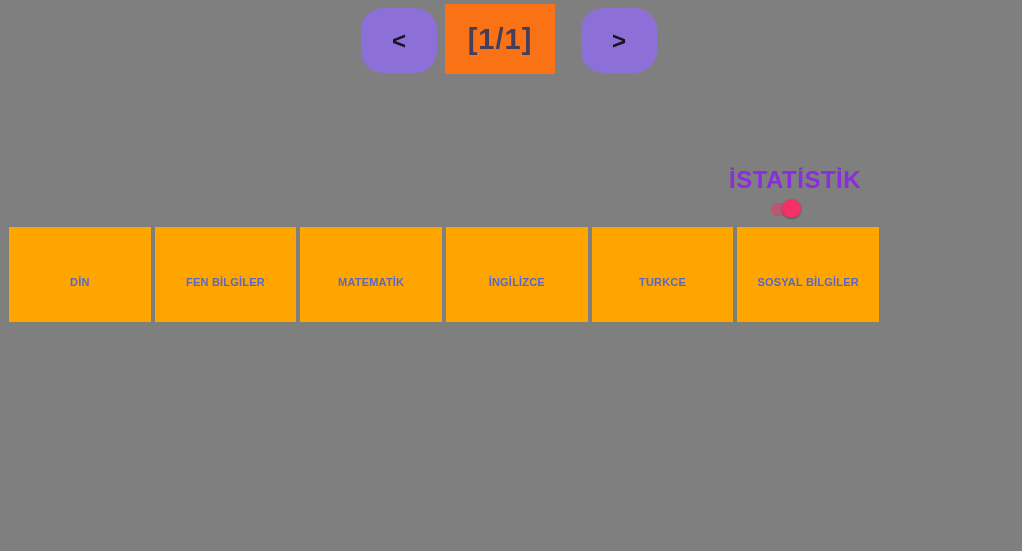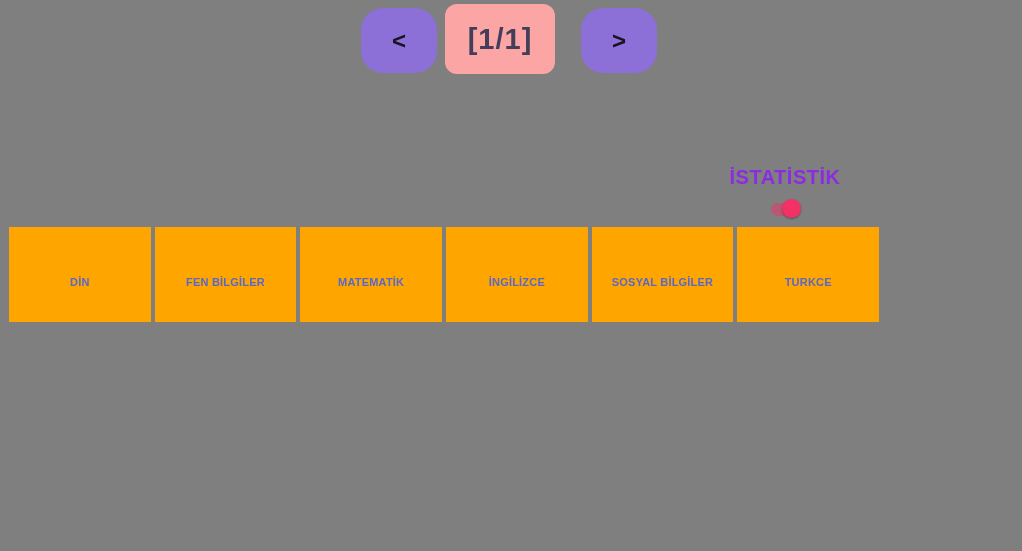--- a/index.html
+++ b/index.html
@@ -35,39 +35,39 @@
   }
   .pager-btn.prev { left: 361px; }
   .pager-btn.next { left: 581px; }
 
   .pager-indicator {
     position: absolute;
     left: 445px;
     top: 4px;
     width: 110px;
     height: 70px;
-    background: #fca5a5;
-    border-radius: 12px;
+    background: #f97316;
+    border-radius: 0;
     color: #433E5A;
     font-size: 29px;
     font-weight: bold;
     line-height: 70px;
     text-align: center;
     letter-spacing: 1px;
   }
 
   
   .stats-label {
     position: absolute;
     left: 729px;
     top: 166px;
     width: 112px;
-    text-align: center;
+    text-align: right;
     color: #8C2CE0;
-    font-size: 20px;
+    font-size: 24px;
     font-weight: bold;
     letter-spacing: 0.5px;
     white-space: nowrap;
   }
 
   .stats-toggle {
     position: absolute;
     left: 771px;
     top: 199px;
     width: 30px;
@@ -96,20 +96,21 @@
 
   
   .subject-row {
     position: absolute;
     left: 9px;
     top: 227px;
     width: 870px;
     height: 95px;
     display: flex;
     gap: 4px;
+    justify-content: flex-end;
   }
   .subject-btn {
     flex: 1 1 0;
     height: 95px;
     background: #FFA500;
     border: none;
     box-sizing: border-box;
     padding: 14px 4px 0 4px;
     display: flex;
     align-items: center;
@@ -141,15 +142,15 @@
 <div class="stats-toggle">
   <div class="track"></div>
   <div class="knob"></div>
 </div>
 
 <div class="subject-row">
   <button class="subject-btn">DİN</button>
   <button class="subject-btn">FEN BİLGİLER</button>
   <button class="subject-btn">MATEMATİK</button>
   <button class="subject-btn">İNGİLİZCE</button>
+  <button class="subject-btn">TURKCE</button>
   <button class="subject-btn">SOSYAL BİLGİLER</button>
-  <button class="subject-btn">TURKCE</button>
 </div>
 
 </body></html>

